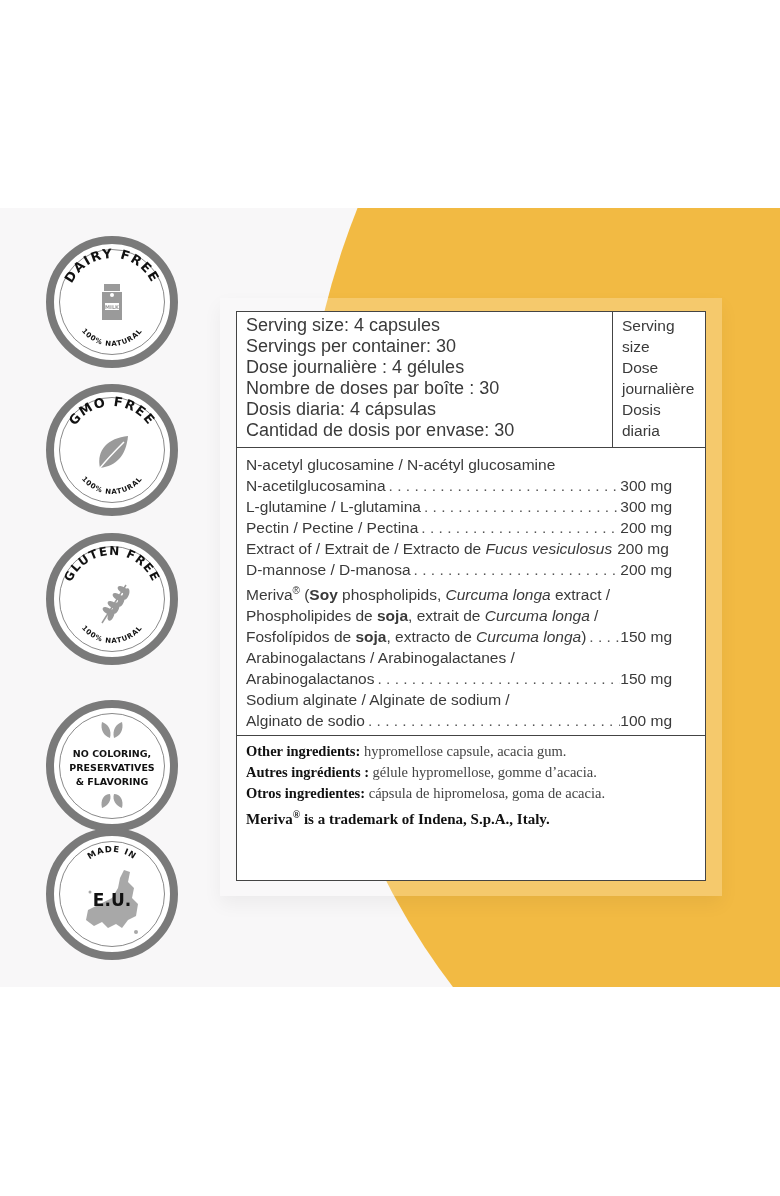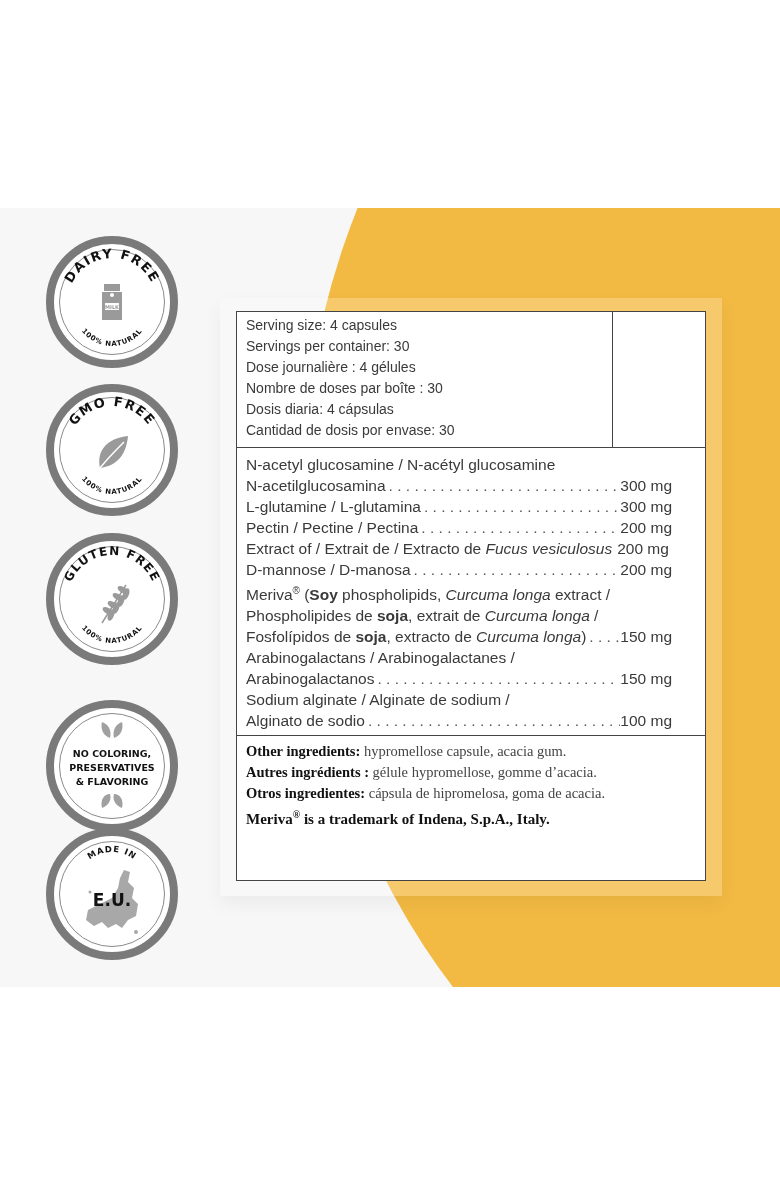--- a/index.html
+++ b/index.html
@@ -39,21 +39,21 @@
       height: 55px; box-sizing: border-box;
       border-bottom: 1px solid #444;
       text-align: center; font-weight: bold; color: #111;
       font-size: 18px; line-height: 22px; padding-top: 5px;
     }
     .serving {
       display: flex; height: 136px; border-bottom: 1px solid #444; box-sizing: border-box;
     }
     .serving-left {
       flex: 0 0 376px; border-right: 1px solid #444; box-sizing: border-box;
-      padding: 3px 0 0 9px; font-size: 14px; line-height: 21px; color: #3a3a3a;
+      padding: 3px 0 0 9px; font-size: 18px; line-height: 21px; color: #3a3a3a;
     }
     .serving-right {
       flex: 1; padding: 3px 0 0 9px; font-size: 15.5px; line-height: 21px; color: #3a3a3a;
     }
     .ingredients {
       height: 288px; border-bottom: 1px solid #444; box-sizing: border-box;
       padding: 6px 33px 0 9px; font-size: 15.5px; line-height: 21px; color: #3a3a3a;
     }
     .ing-line { display: flex; white-space: nowrap; overflow: hidden; }
     .ing-name { flex: 0 0 auto; }
@@ -190,20 +190,28 @@
 
   <div class="serving">
     <div class="serving-left">
       <div>Serving size: 4 capsules</div>
       <div>Servings per container: 30</div>
       <div>Dose journalière : 4 gélules</div>
       <div>Nombre de doses par boîte : 30</div>
       <div>Dosis diaria: 4 cápsulas</div>
       <div>Cantidad de dosis por envase: 30</div>
     </div>
+    <div class="serving-right">
+      <div>Serving</div>
+      <div>size</div>
+      <div>Dose</div>
+      <div>journalière</div>
+      <div>Dosis</div>
+      <div>diaria</div>
+    </div>
   </div>
 
   <div class="ingredients">
     <div class="ing-line">
       <span class="ing-name">N-acetyl glucosamine / N-acétyl glucosamine</span>
     </div>
     <div class="ing-line">
       <span class="ing-name">N-acetilglucosamina</span>
       <span class="dots"></span>
       <span class="amount">300 mg</span>

